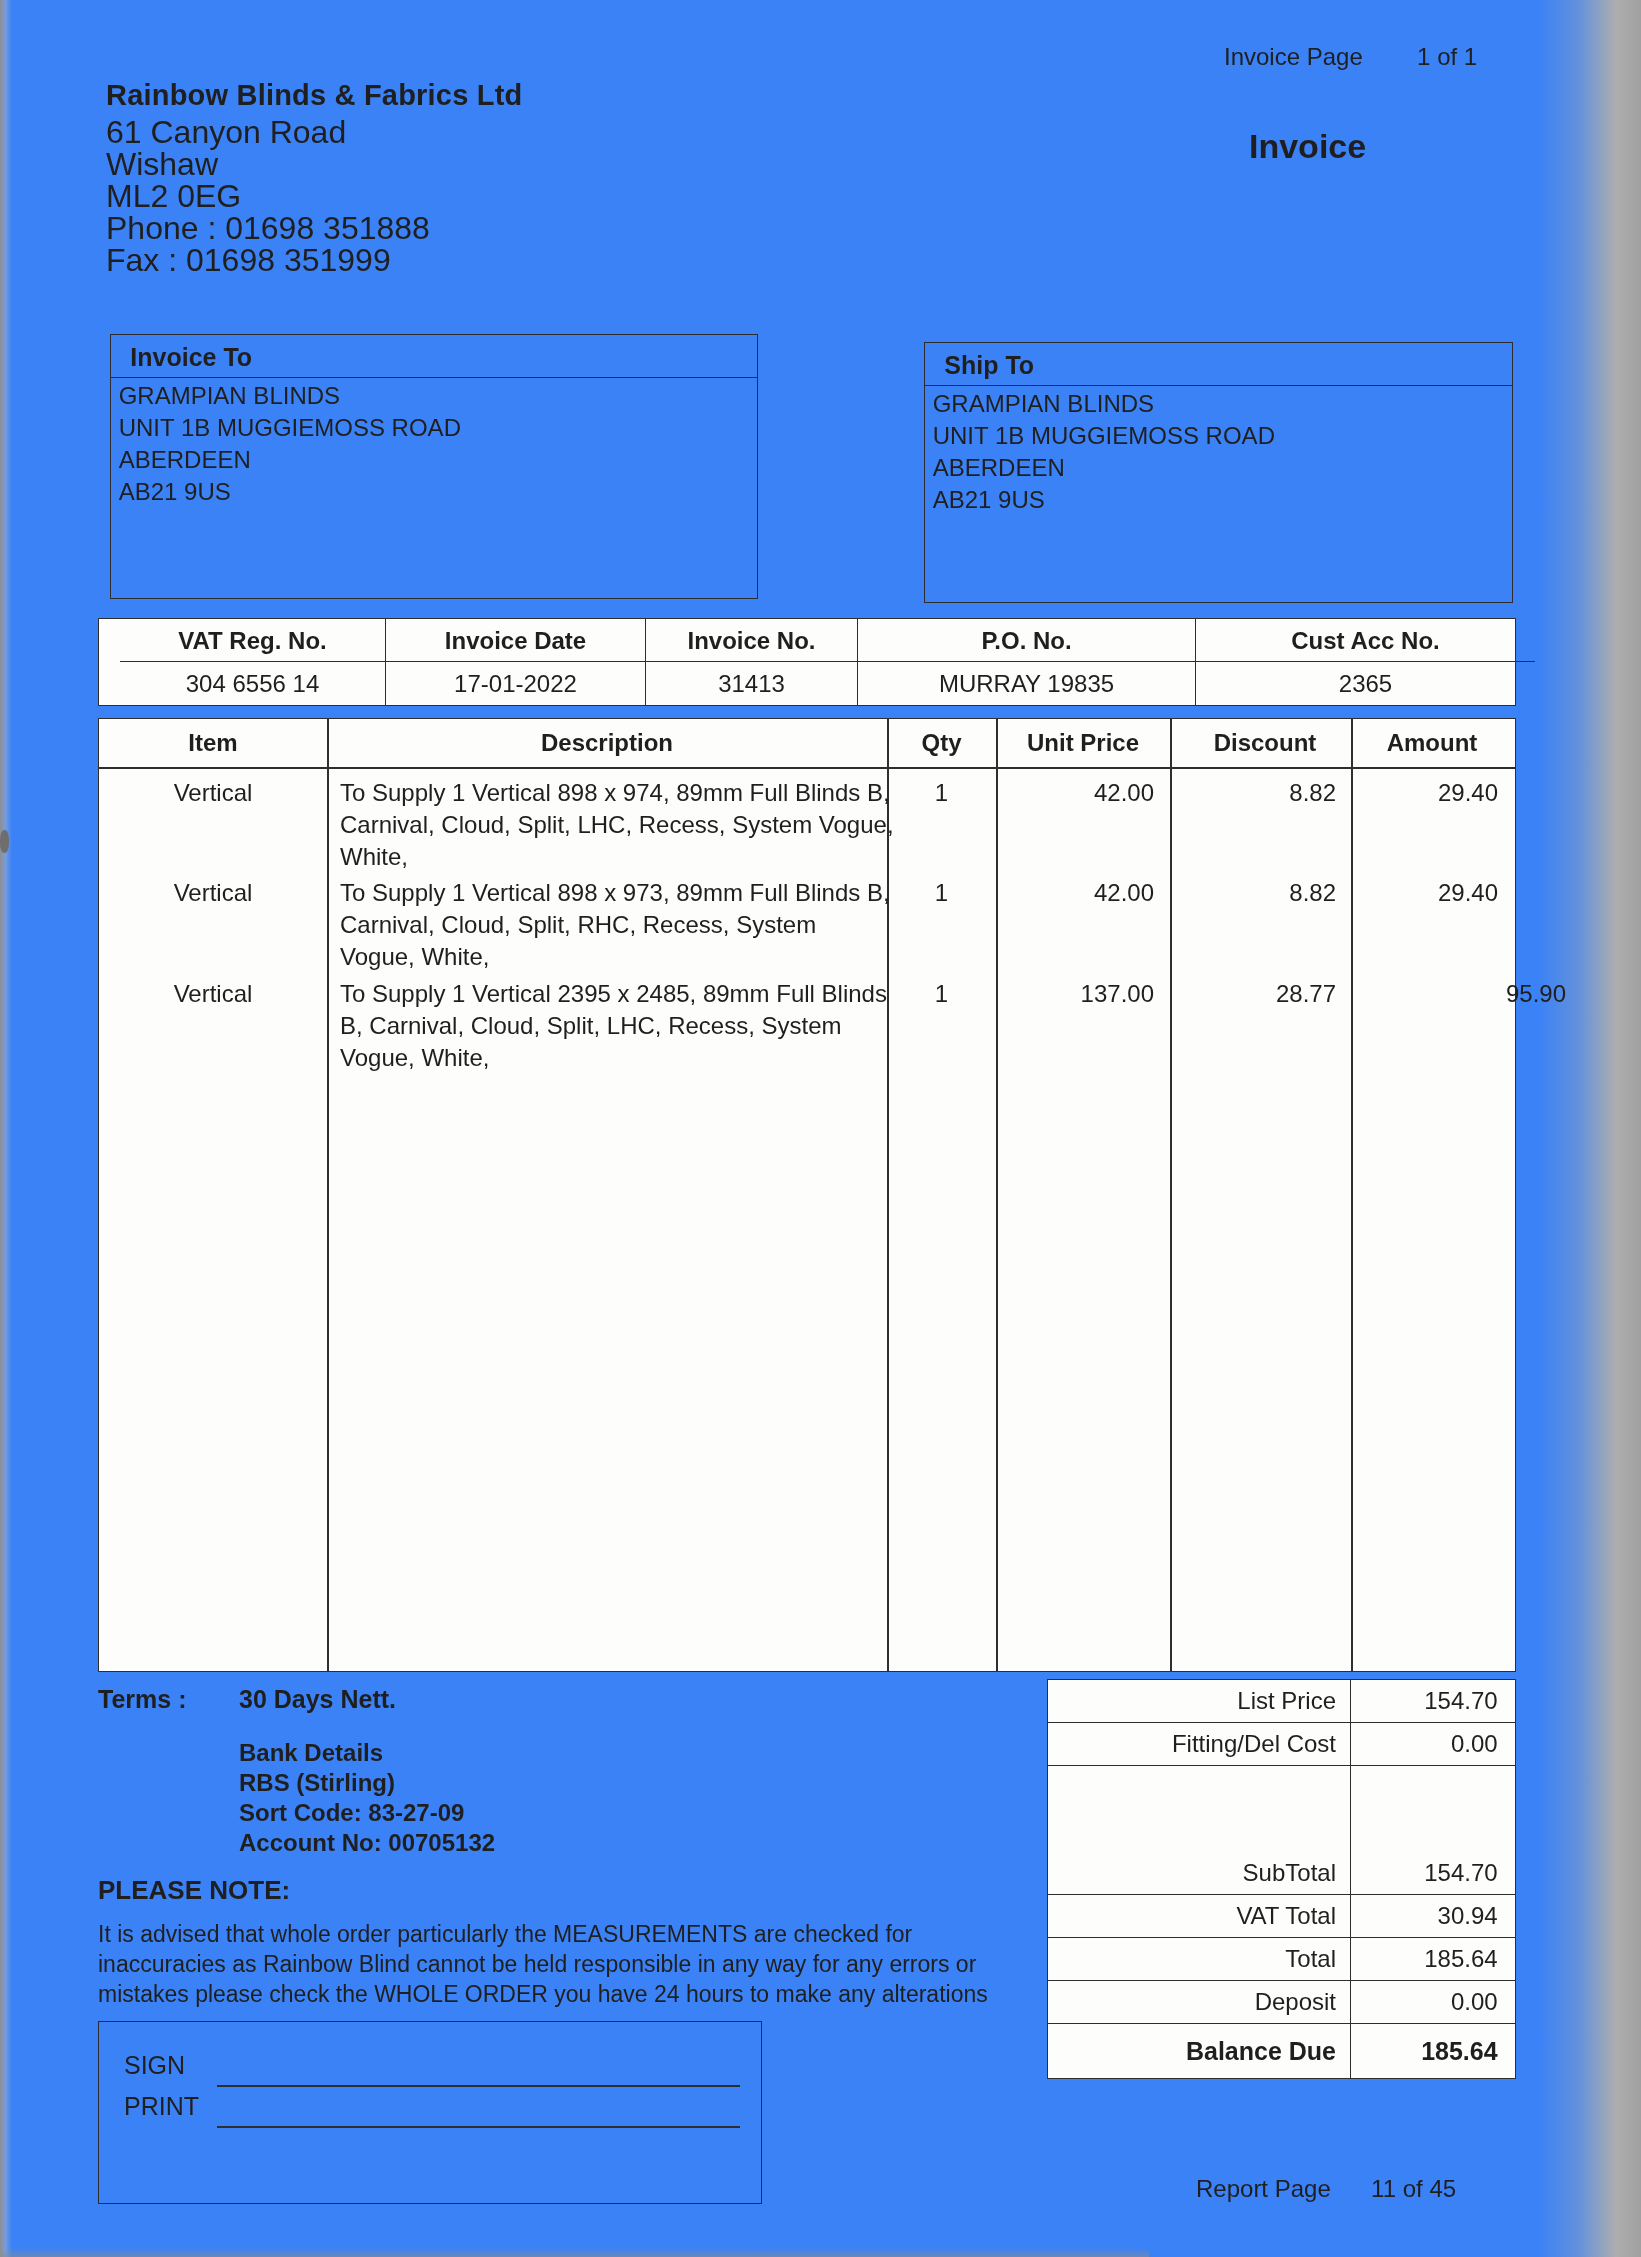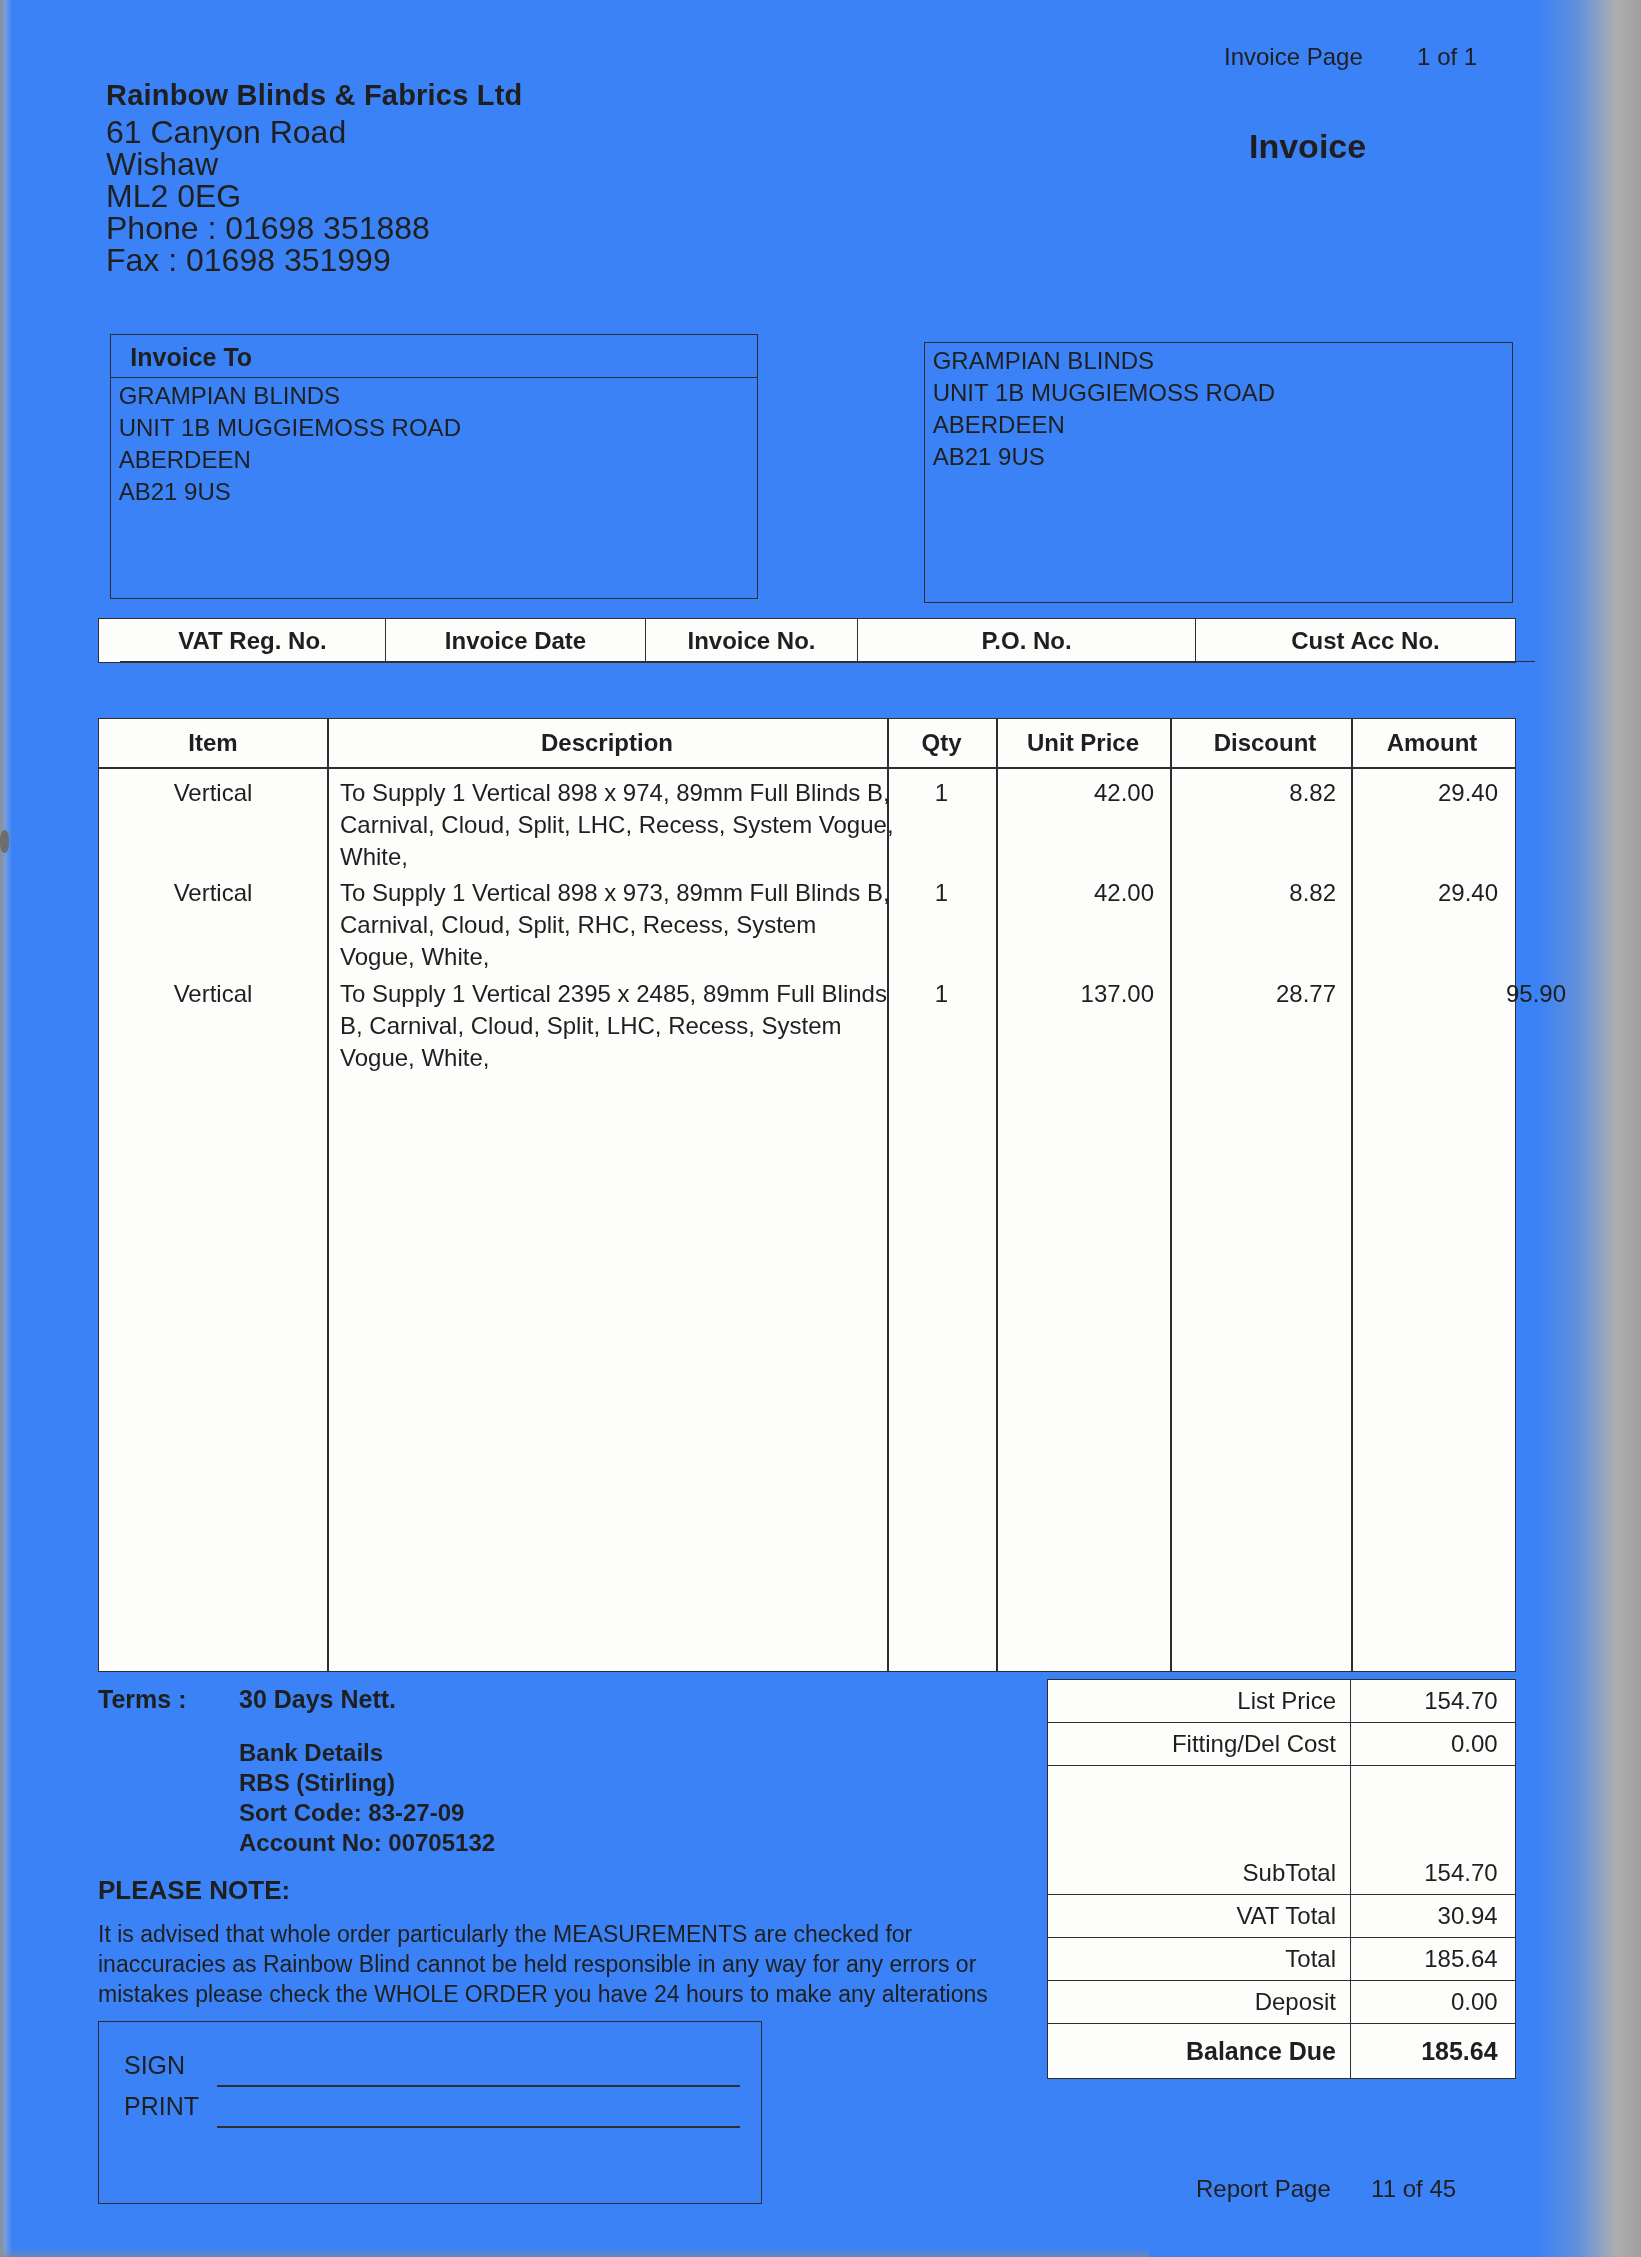--- a/index.html
+++ b/index.html
@@ -105,36 +105,44 @@
     <div class="hd">Invoice To</div>
     <div class="body">
       <div class="ln">GRAMPIAN BLINDS</div>
       <div class="ln">UNIT 1B MUGGIEMOSS ROAD</div>
       <div class="ln">ABERDEEN</div>
       <div class="ln">AB21 9US</div>
     </div>
   </div>
 
   <div class="addr-box" style="left:924px; top:342px; width:589px; height:261px;">
+    <div class="hd">Ship To</div>
     <div class="body">
       <div class="ln">GRAMPIAN BLINDS</div>
       <div class="ln">UNIT 1B MUGGIEMOSS ROAD</div>
       <div class="ln">ABERDEEN</div>
       <div class="ln">AB21 9US</div>
     </div>
   </div>
 
   <div class="meta">
     <div class="row hrow">
       <div class="cell">VAT Reg. No.</div>
       <div class="cell">Invoice Date</div>
       <div class="cell">Invoice No.</div>
       <div class="cell">P.O. No.</div>
       <div class="cell">Cust Acc No.</div>
     </div>
+    <div class="row">
+      <div class="cell">304 6556 14</div>
+      <div class="cell">17-01-2022</div>
+      <div class="cell">31413</div>
+      <div class="cell">MURRAY 19835</div>
+      <div class="cell">2365</div>
+    </div>
   </div>
 
   <div class="items">
 
     <div class="vline" style="left:228px;"></div>
     <div class="vline" style="left:788px;"></div>
     <div class="vline" style="left:897px;"></div>
     <div class="vline" style="left:1071px;"></div>
     <div class="vline" style="left:1252px;"></div>
     <div class="hline"></div>

